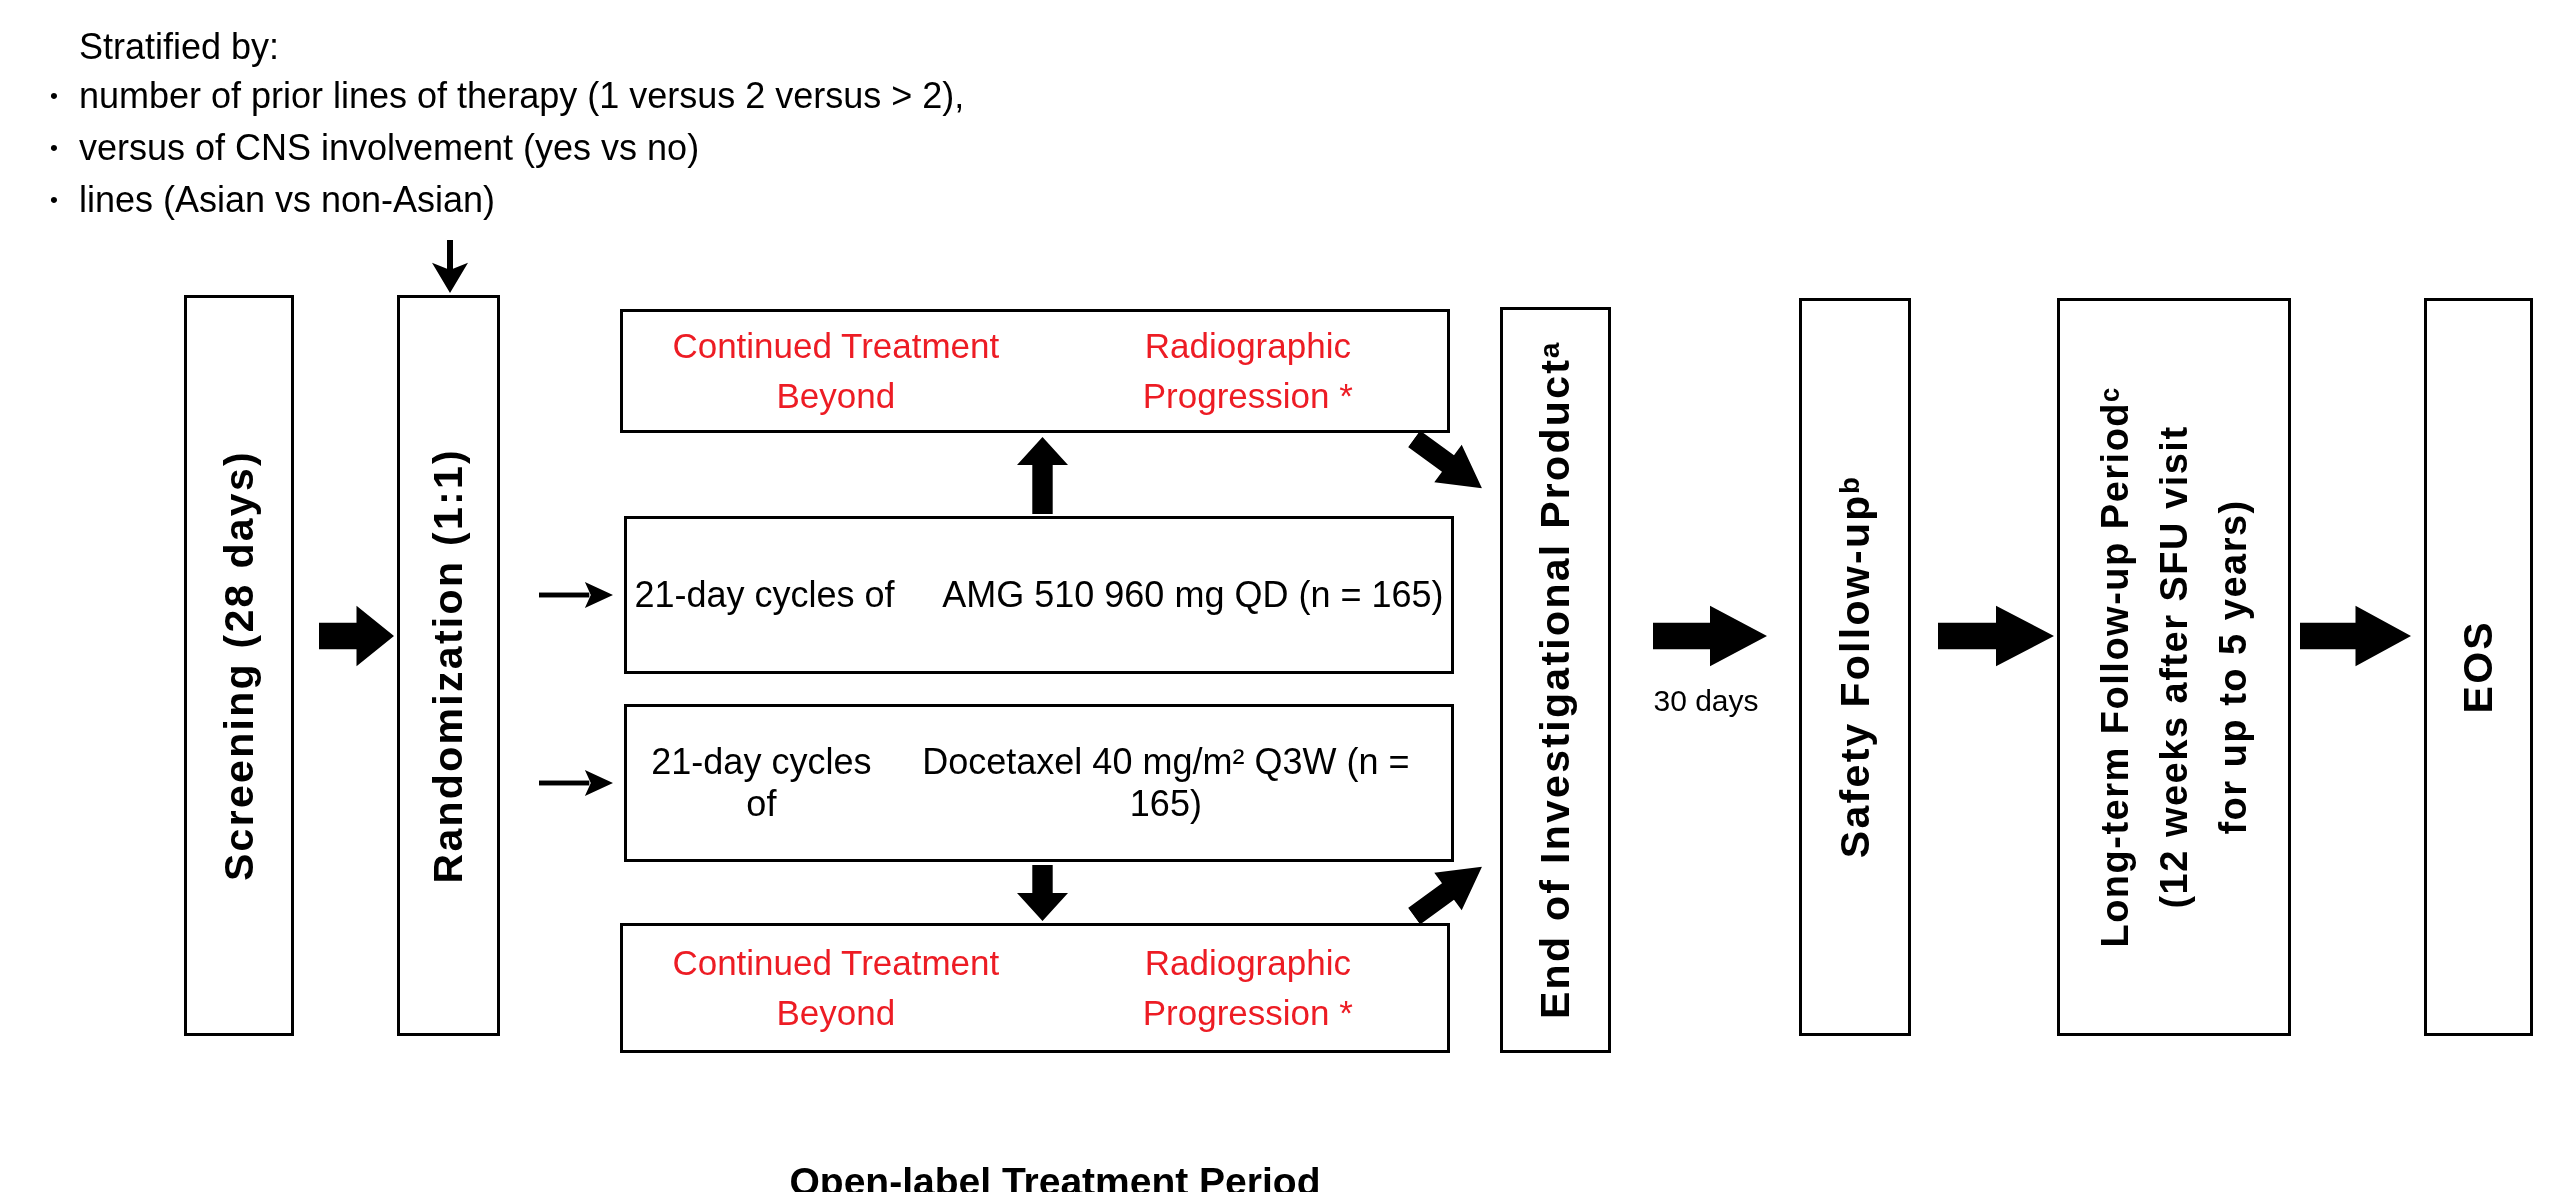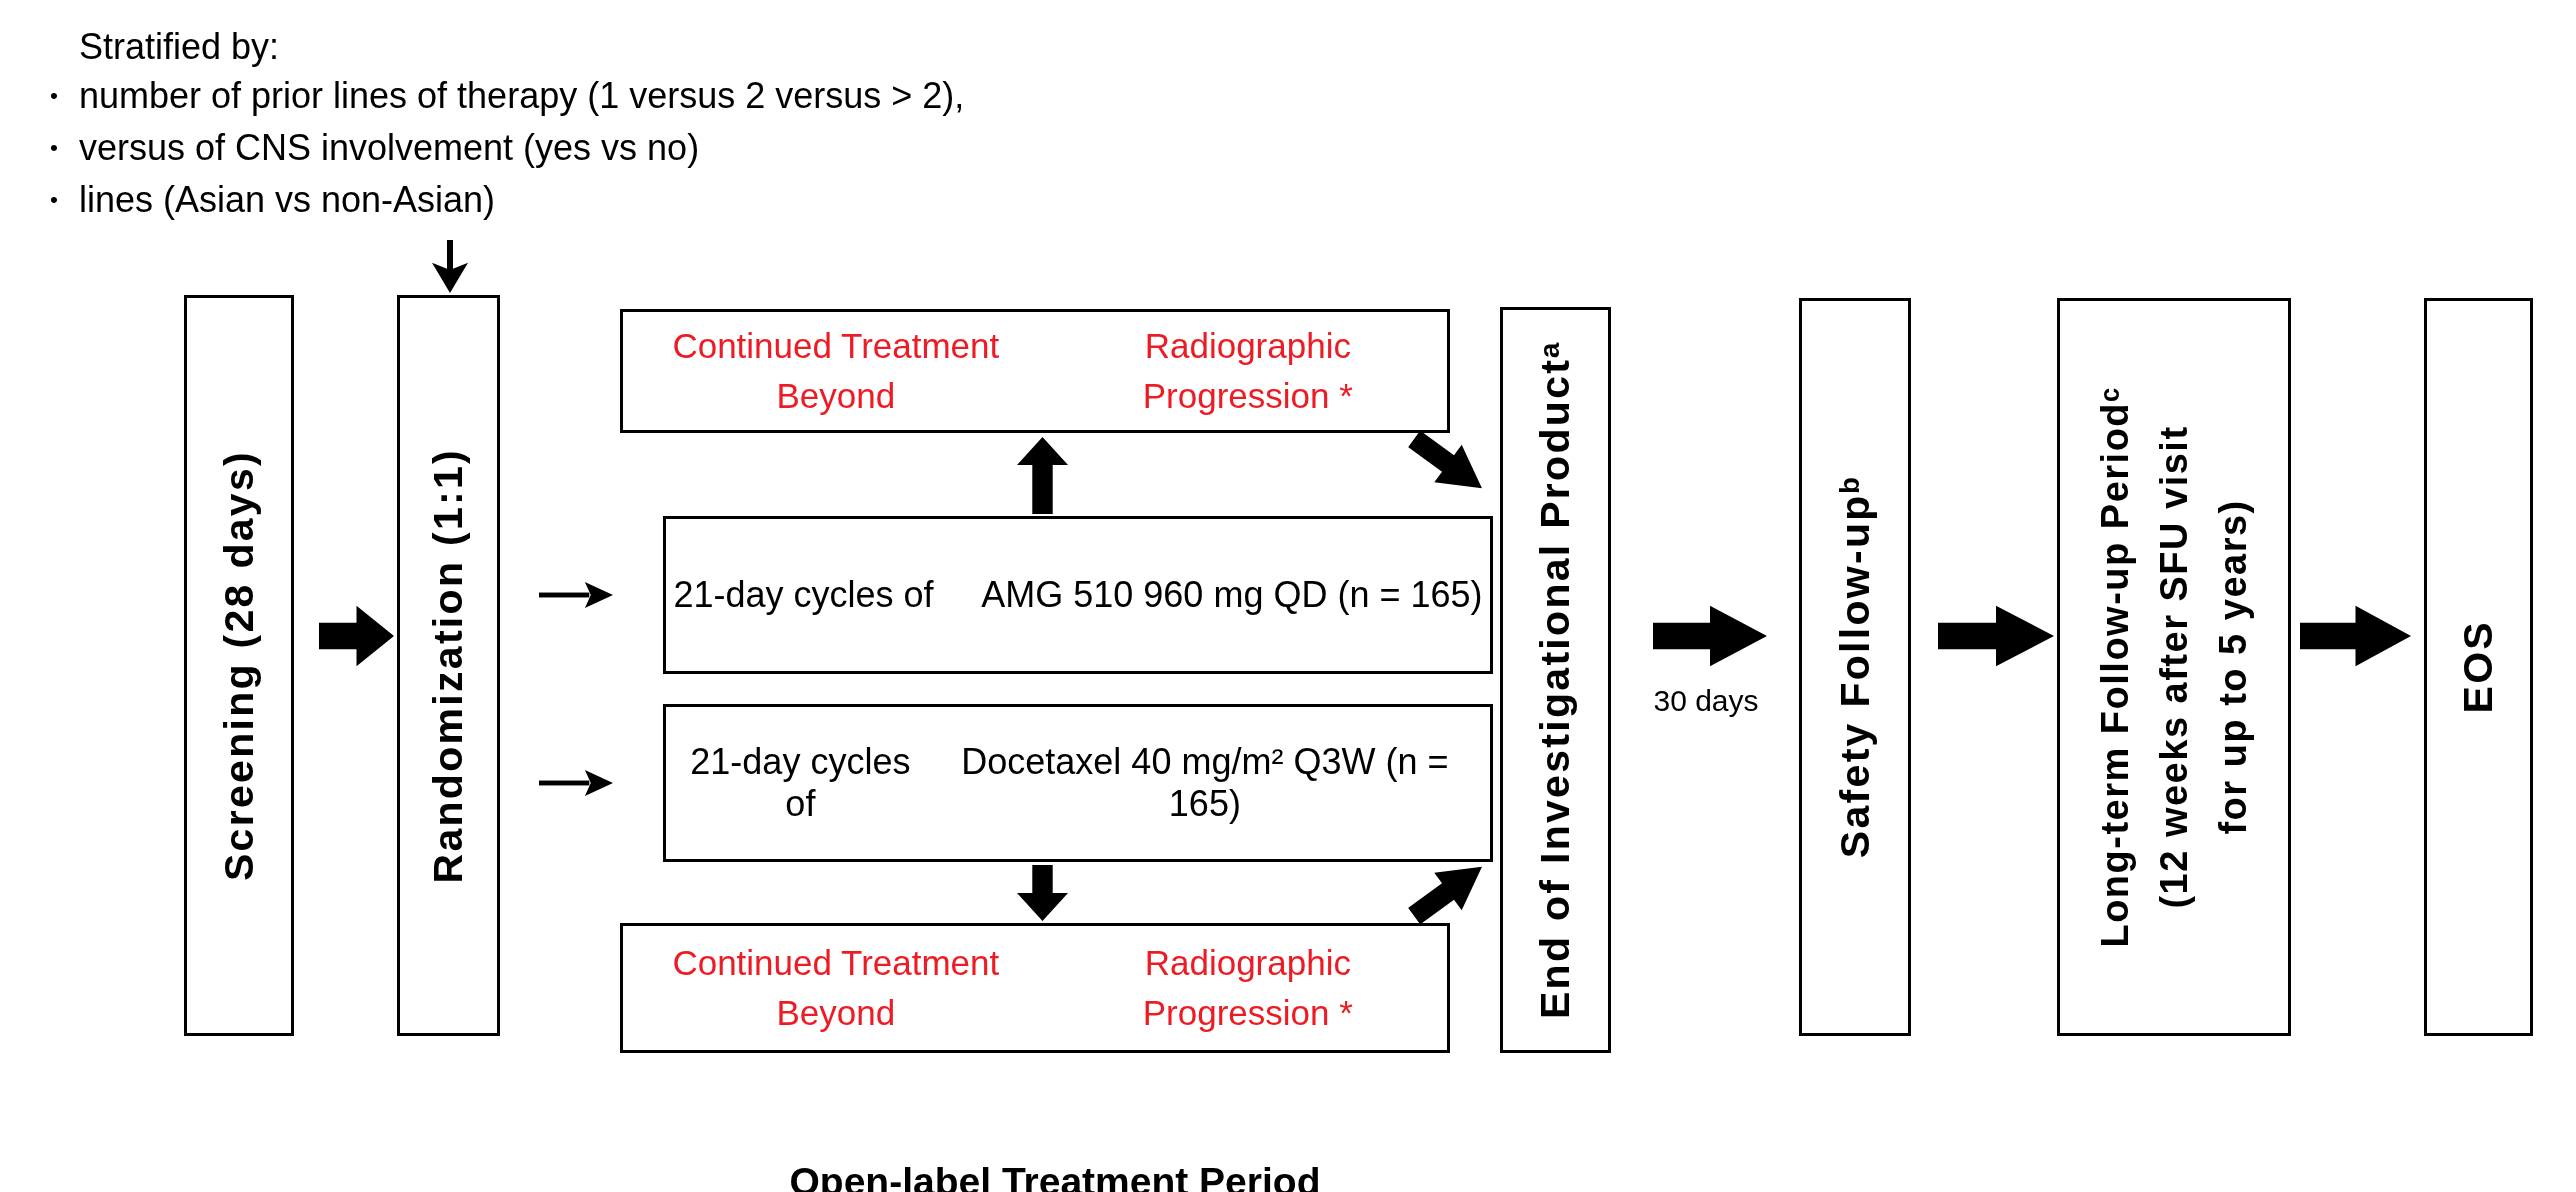--- a/index.html
+++ b/index.html
@@ -13,21 +13,21 @@
   .strat-bullet{font-size:22.6px;line-height:36px;}
   
   .box{position:absolute;border:3.8px solid #000;background:#fff;box-sizing:border-box;
        display:flex;align-items:center;justify-content:center;}
   .vtext{writing-mode:vertical-rl;transform:rotate(180deg);white-space:pre-line;
          font-weight:bold;font-size:41px;letter-spacing:2.3px;text-align:center;line-height:59px;}
   .vtext.small{font-size:38px;letter-spacing:1.5px;}
   .hbox{flex-direction:row;}
   .redbox{color:#ed1c24;}
   .redbox .bline{font-size:35px;line-height:50px;text-align:center;}
-  .armbox{justify-content:space-between;padding:19.6px 7.5px;margin-left:39px;}
+  .armbox{justify-content:space-between;padding:19.6px 7.5px;}
   .armbox .bline{font-size:36px;line-height:42px;text-align:center;}
   
   .arr{position:absolute;}
   .arr svg{display:block;width:100%;height:100%;}
   .arr polygon,.arr rect{fill:#000;}
   
   .lbl-30days{position:absolute;left:1612px;top:684px;width:188px;text-align:center;
               font-size:30px;font-weight:500;}
   .caption{position:absolute;left:716px;top:1113px;width:678px;text-align:center;
            font-size:39px;font-weight:bold;margin-top:47px;}

